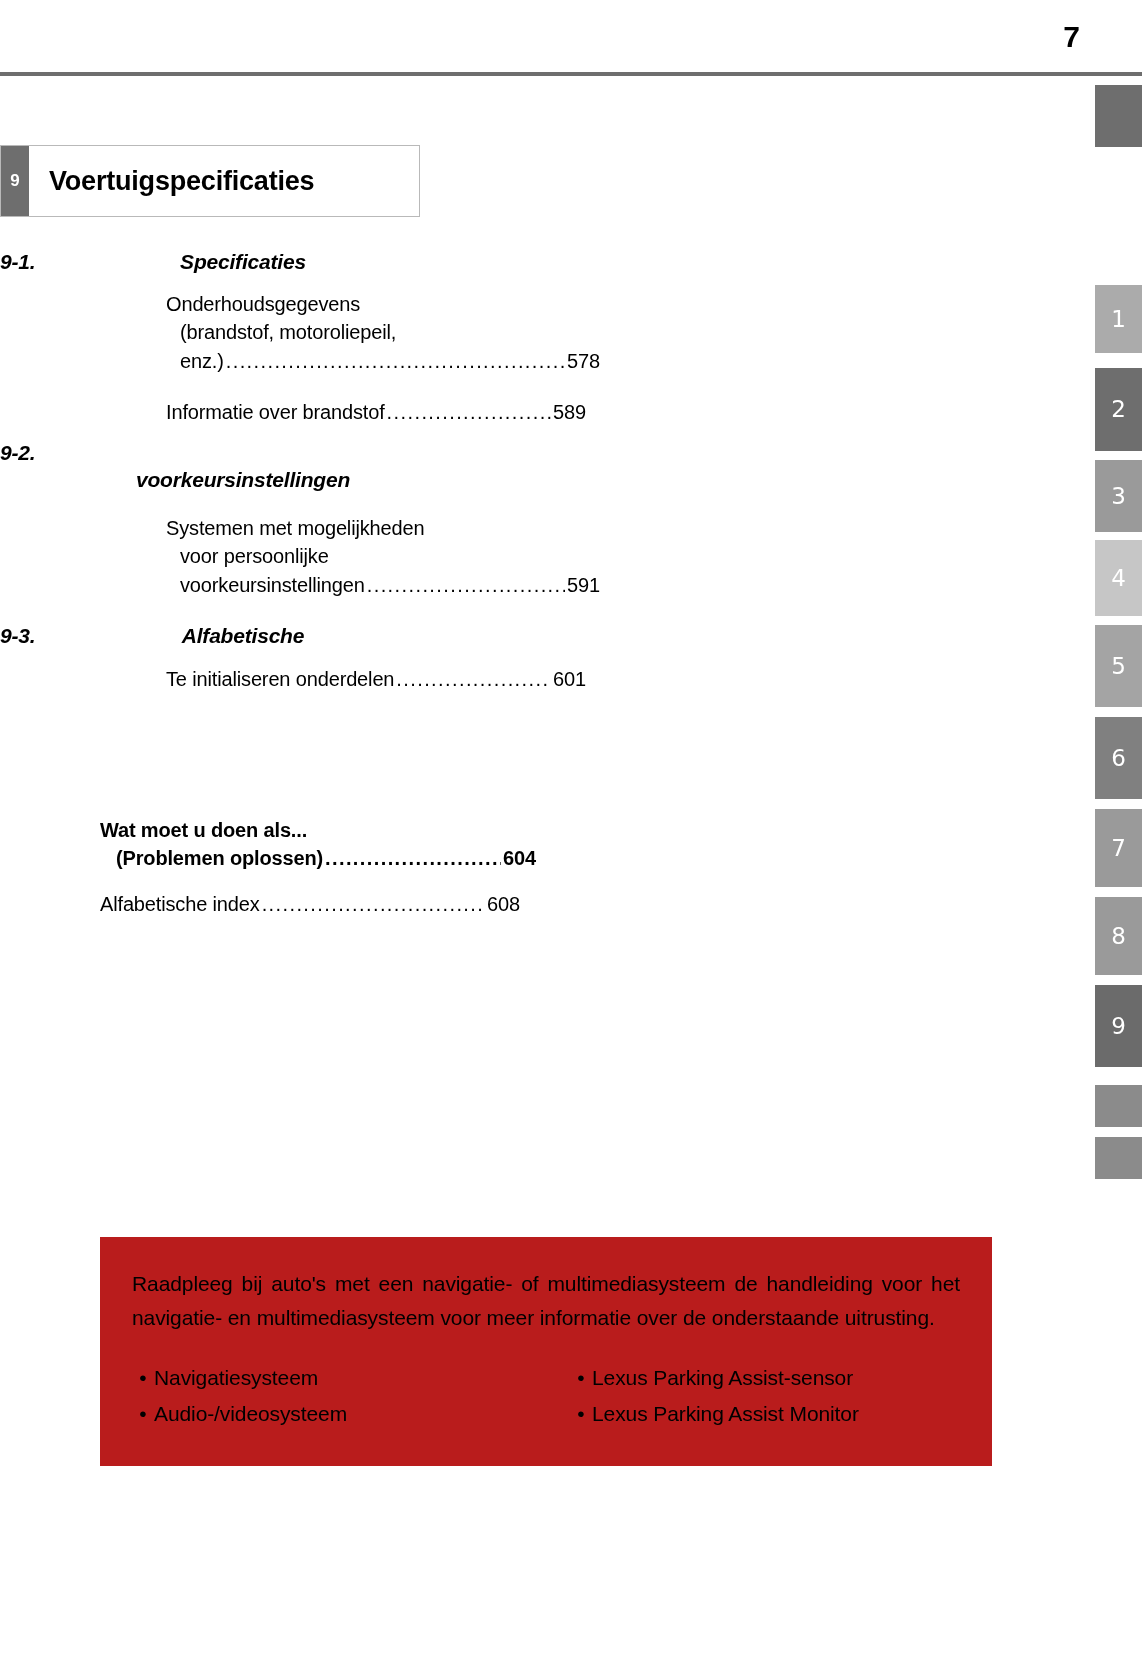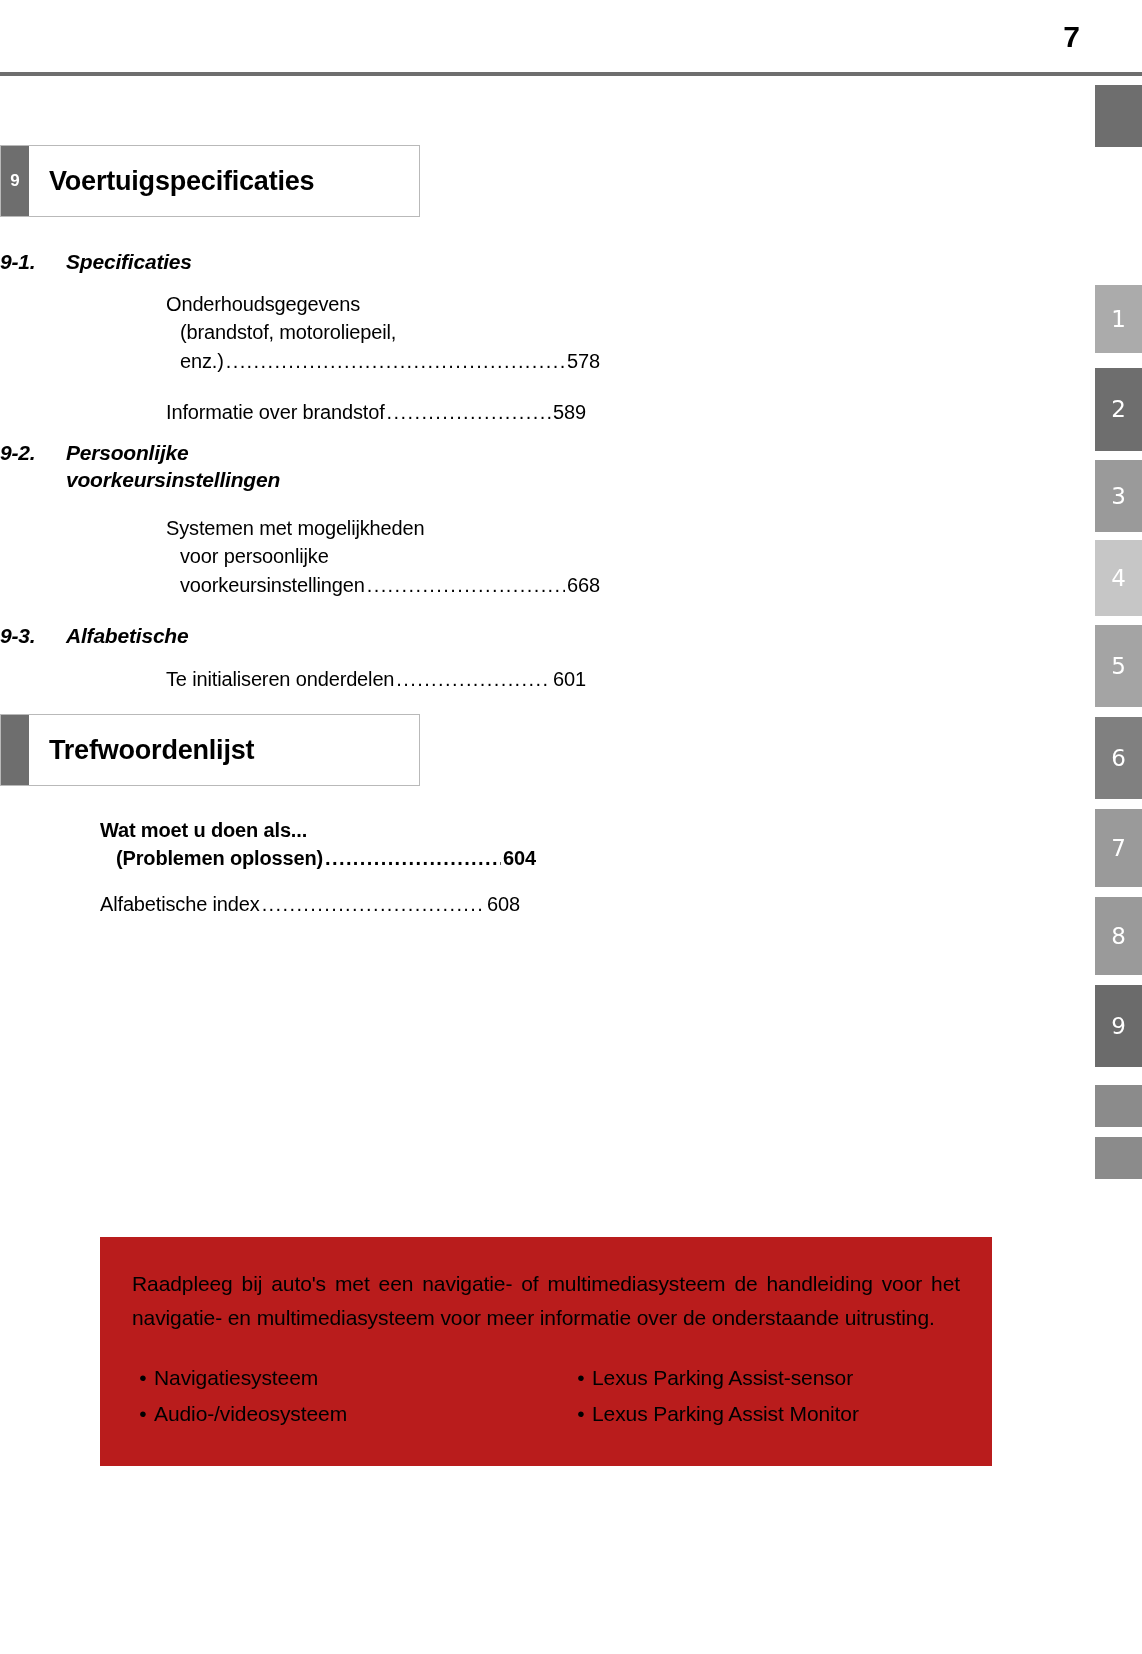--- a/index.html
+++ b/index.html
@@ -106,20 +106,21 @@
     letter-spacing: -0.2px;
     line-height: 1.28;
     font-style: italic;
   }
   .sec-head .sec-num {
     width: 66px;
     flex: none;
   }
   .sec-head .sec-title {
     flex: 1;
+    text-align: center;
   }
 
   
   .toc-entry {
     position: relative;
     font-size: 20px;
     line-height: 1.42;
     letter-spacing: -0.15px;
     padding-left: 66px;
     padding-right: 0px;
@@ -272,57 +273,52 @@
     <div class="toc-line">
       <span class="txt">Informatie over brandstof</span>
       <span class="dots">................................................................................</span>
       <span class="pg">589</span>
     </div>
   </div>
 
   <div class="section" style="top:440px;">
     <div class="sec-head">
       <span class="sec-num">9-2.</span>
-      <span class="sec-title">Persoonlijke</span>
     </div>
     <div class="sec-head">
       <span class="sec-num"></span>
       <span class="sec-title">voorkeursinstellingen</span>
     </div>
   </div>
 
   <div class="toc-entry" style="position:absolute;left:100px;top:514px;width:420px;">
     <div>Systemen met mogelijkheden</div>
     <div class="toc-cont">voor persoonlijke</div>
     <div class="toc-cont toc-line">
       <span class="txt">voorkeursinstellingen</span>
       <span class="dots">................................................................................</span>
-      <span class="pg">668</span>
+      <span class="pg">591</span>
     </div>
   </div>
 
   <div class="section" style="top:623px;">
     <div class="sec-head">
       <span class="sec-num">9-3.</span>
       <span class="sec-title">Alfabetische</span>
     </div>
   </div>
 
   <div class="toc-entry" style="position:absolute;left:100px;top:665px;width:420px;">
     <div class="toc-line">
       <span class="txt">Te initialiseren onderdelen</span>
       <span class="dots">................................................................................</span>
       <span class="pg">601</span>
     </div>
   </div>
 
-  <div class="chapter-bar" style="top:714px;">
-    <div class="num-block blank"></div>
-    <div class="chapter-title">Trefwoordenlijst</div>
-  </div>
 
   <div class="index-entry" style="position:absolute;left:100px;top:816px;width:420px;font-weight:bold;">
     <div>Wat moet u doen als...</div>
     <div class="cont toc-line">
       <span class="txt">(Problemen oplossen)</span>
       <span class="dots">................................................................................</span>
       <span class="pg">604</span>
     </div>
   </div>
 

